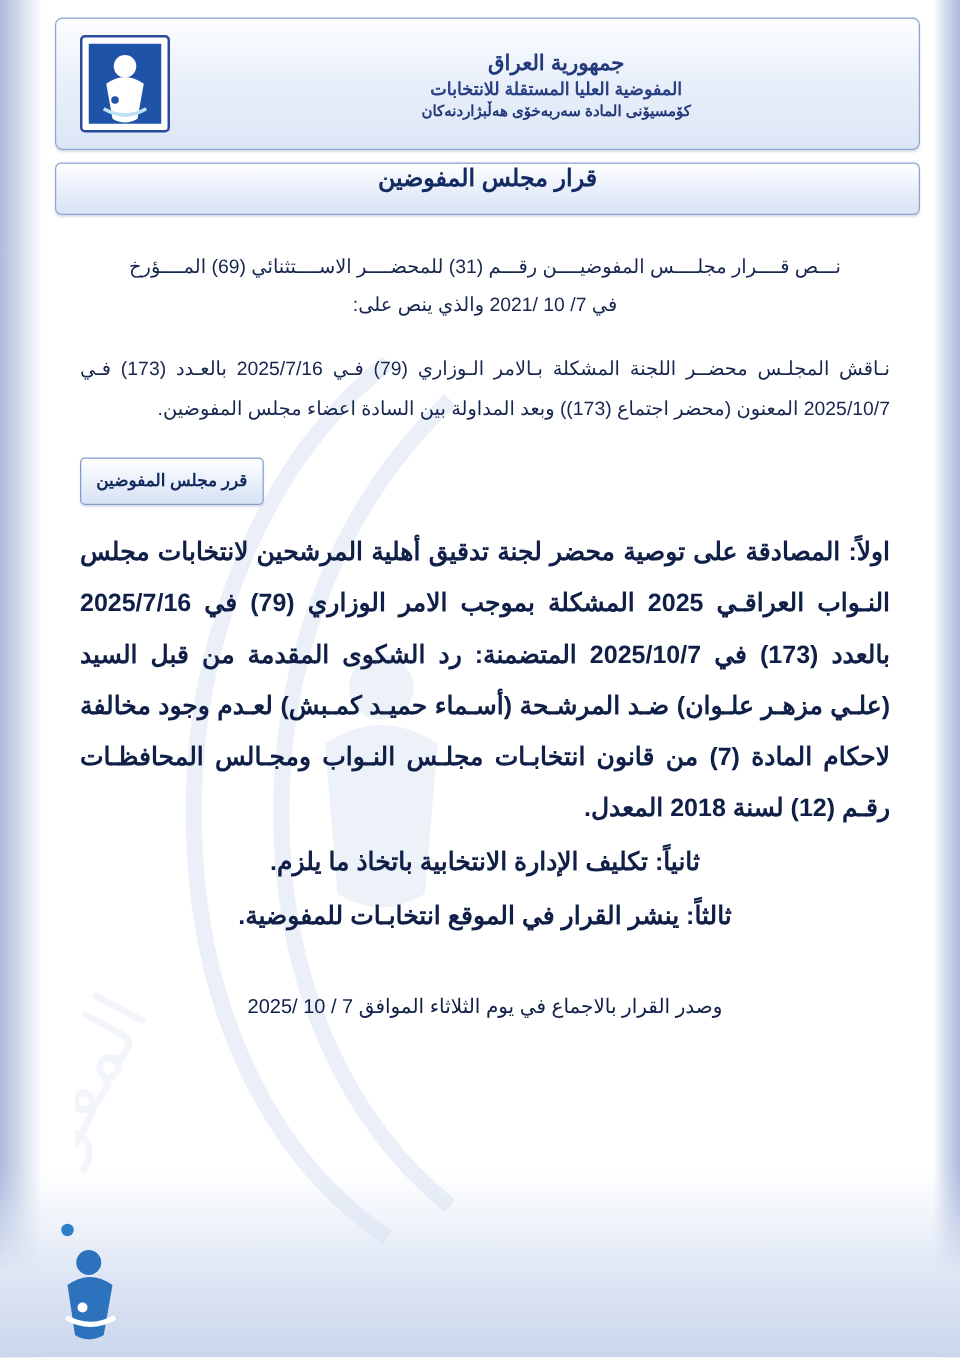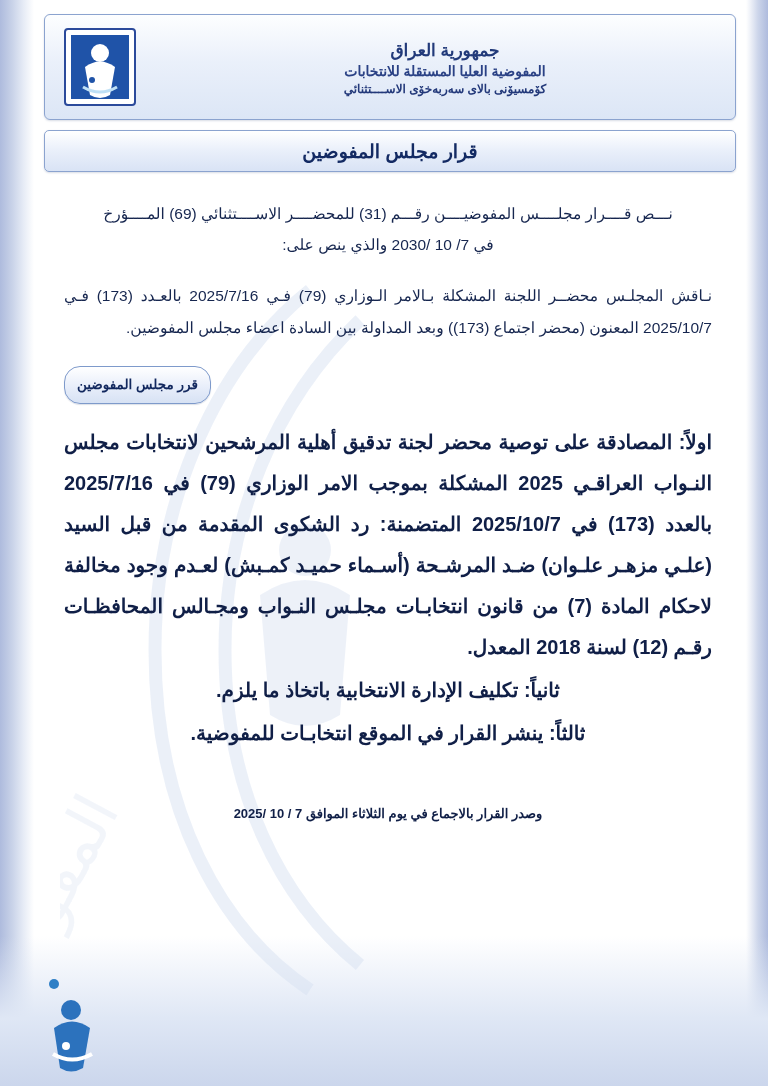--- a/index.html
+++ b/index.html
@@ -127,21 +127,21 @@
 
   
   .titlebar {
     margin: 10px 10px 0 10px;
     height: 40px;
     background: linear-gradient(180deg, #ffffff 0%, #e9effa 50%, #d9e3f5 100%);
     border: 1px solid #8ba3cf;
     border-radius: 5px;
     box-shadow: 0 1px 2px rgba(40,60,110,.18);
     display: flex;
-    align-items: center;
+    align-items: flex-start;
     justify-content: center;
     color: #132a63;
     font-size: 19px;
     font-weight: bold;
   }
 
   
   .body {
     position: relative;
     padding: 26px 34px 0 30px;
@@ -164,43 +164,43 @@
     text-align: justify;
     line-height: 2.05;
   }
 
   .tag {
     display: inline-block;
     margin: 22px 0 0 0;
     padding: 4px 12px 5px 12px;
     background: linear-gradient(180deg, #ffffff 0%, #e8eefa 55%, #d7e2f4 100%);
     border: 1px solid #7e9acb;
-    border-radius: 16px;
+    border-radius: 4px;
     color: #12285e;
     font-size: 13.5px;
     font-weight: bold;
     box-shadow: 0 1px 1px rgba(40,60,110,.16);
   }
   .tag-row { text-align: left; }
 
   .decision {
     margin-top: 18px;
     font-weight: bold;
     font-size: 20px;
     line-height: 2.05;
     text-align: justify;
     color: #101f47;
   }
   .decision p { margin: 0 0 2px 0; }
   .d-center { text-align: center; }
   .closing {
-    margin-top: 47px;
-    text-align: center;
-    font-weight: bold;
-    font-size: 13px;
+    margin-top: 36px;
+    text-align: center;
+    font-weight: normal;
+    font-size: 16px;
     color: #101f47;
   }
 
   
   .footer-logo {
     position: absolute;
     left: 44px;
     bottom: 14px;
     width: 62px;
     height: 76px;
@@ -236,42 +236,42 @@
     </g>
   </svg>
 
   <div class="content">
 
     <div class="header">
 
       <div class="header-center">
         <div class="logo-ar">جمهورية العراق</div>
         <div class="logo-ar-2">المفوضية العليا المستقلة للانتخابات</div>
-        <div class="logo-ku">كۆمسیۆنی بالای سەربەخۆی الاســــتثنائي</div>
+        <div class="logo-ku">كۆمسیۆنی المادة سەربەخۆی هەڵبژاردنەكان</div>
       </div>
 
       <svg class="emblem" viewBox="0 0 78 84">
         <rect x="4" y="4" width="70" height="76" rx="3" fill="#ffffff" stroke="#2b4a9b" stroke-width="2"></rect>
         <rect x="10" y="10" width="58" height="64" fill="#1f53a8"></rect>
         <circle cx="39" cy="28" r="9" fill="#ffffff"></circle>
         <path d="M24 42 q15 -11 30 0 l-5 28 q-10 6 -20 0 z" fill="#ffffff"></path>
         <path d="M22 62 q17 10 34 0" stroke="#bfe0f5" stroke-width="3" fill="none"></path>
         <circle cx="31" cy="55" r="3" fill="#1f53a8"></circle>
       </svg>
     </div>
 
     <div class="titlebar">
       <span>قرار مجلس المفوضين</span>
     </div>
 
     <div class="body">
 
       <div class="p-intro">
         <span>نـــص قــــرار مجلــــس المفوضيــــن رقـــم (31) للمحضــــر الاســــتثنائي (69) المــــؤرخ</span>
-        <span class="l2">في 7/ 10 /2030 والذي ينص على:</span>
+        <span class="l2">في 7/ 10 /2021 والذي ينص على:</span>
       </div>
 
       <div class="p-block">نـاقش المجلـس محضــر اللجنة المشكلة بـالامر الـوزاري (79) فـي 2025/7/16 بالعـدد (173) فـي 2025/10/7 المعنون (محضر اجتماع (173)) وبعد المداولة بين السادة اعضاء مجلس المفوضين.</div>
 
       <div class="tag-row">
         <span class="tag">قرر مجلس المفوضين</span>
       </div>
 
       <div class="decision">
         <p>اولاً: المصادقة على توصية محضر لجنة تدقيق أهلية المرشحين لانتخابات مجلس النـواب العراقـي 2025 المشكلة بموجب الامر الوزاري (79) في 2025/7/16 بالعدد (173) في 2025/10/7 المتضمنة: رد الشكوى المقدمة من قبل السيد (علـي مزهـر علـوان) ضـد المرشـحة (أسـماء حميـد كمـبش) لعـدم وجود مخالفة لاحكام المادة (7) من قانون انتخابـات مجلـس النـواب ومجـالس المحافظـات رقـم (12) لسنة 2018 المعدل.</p>

